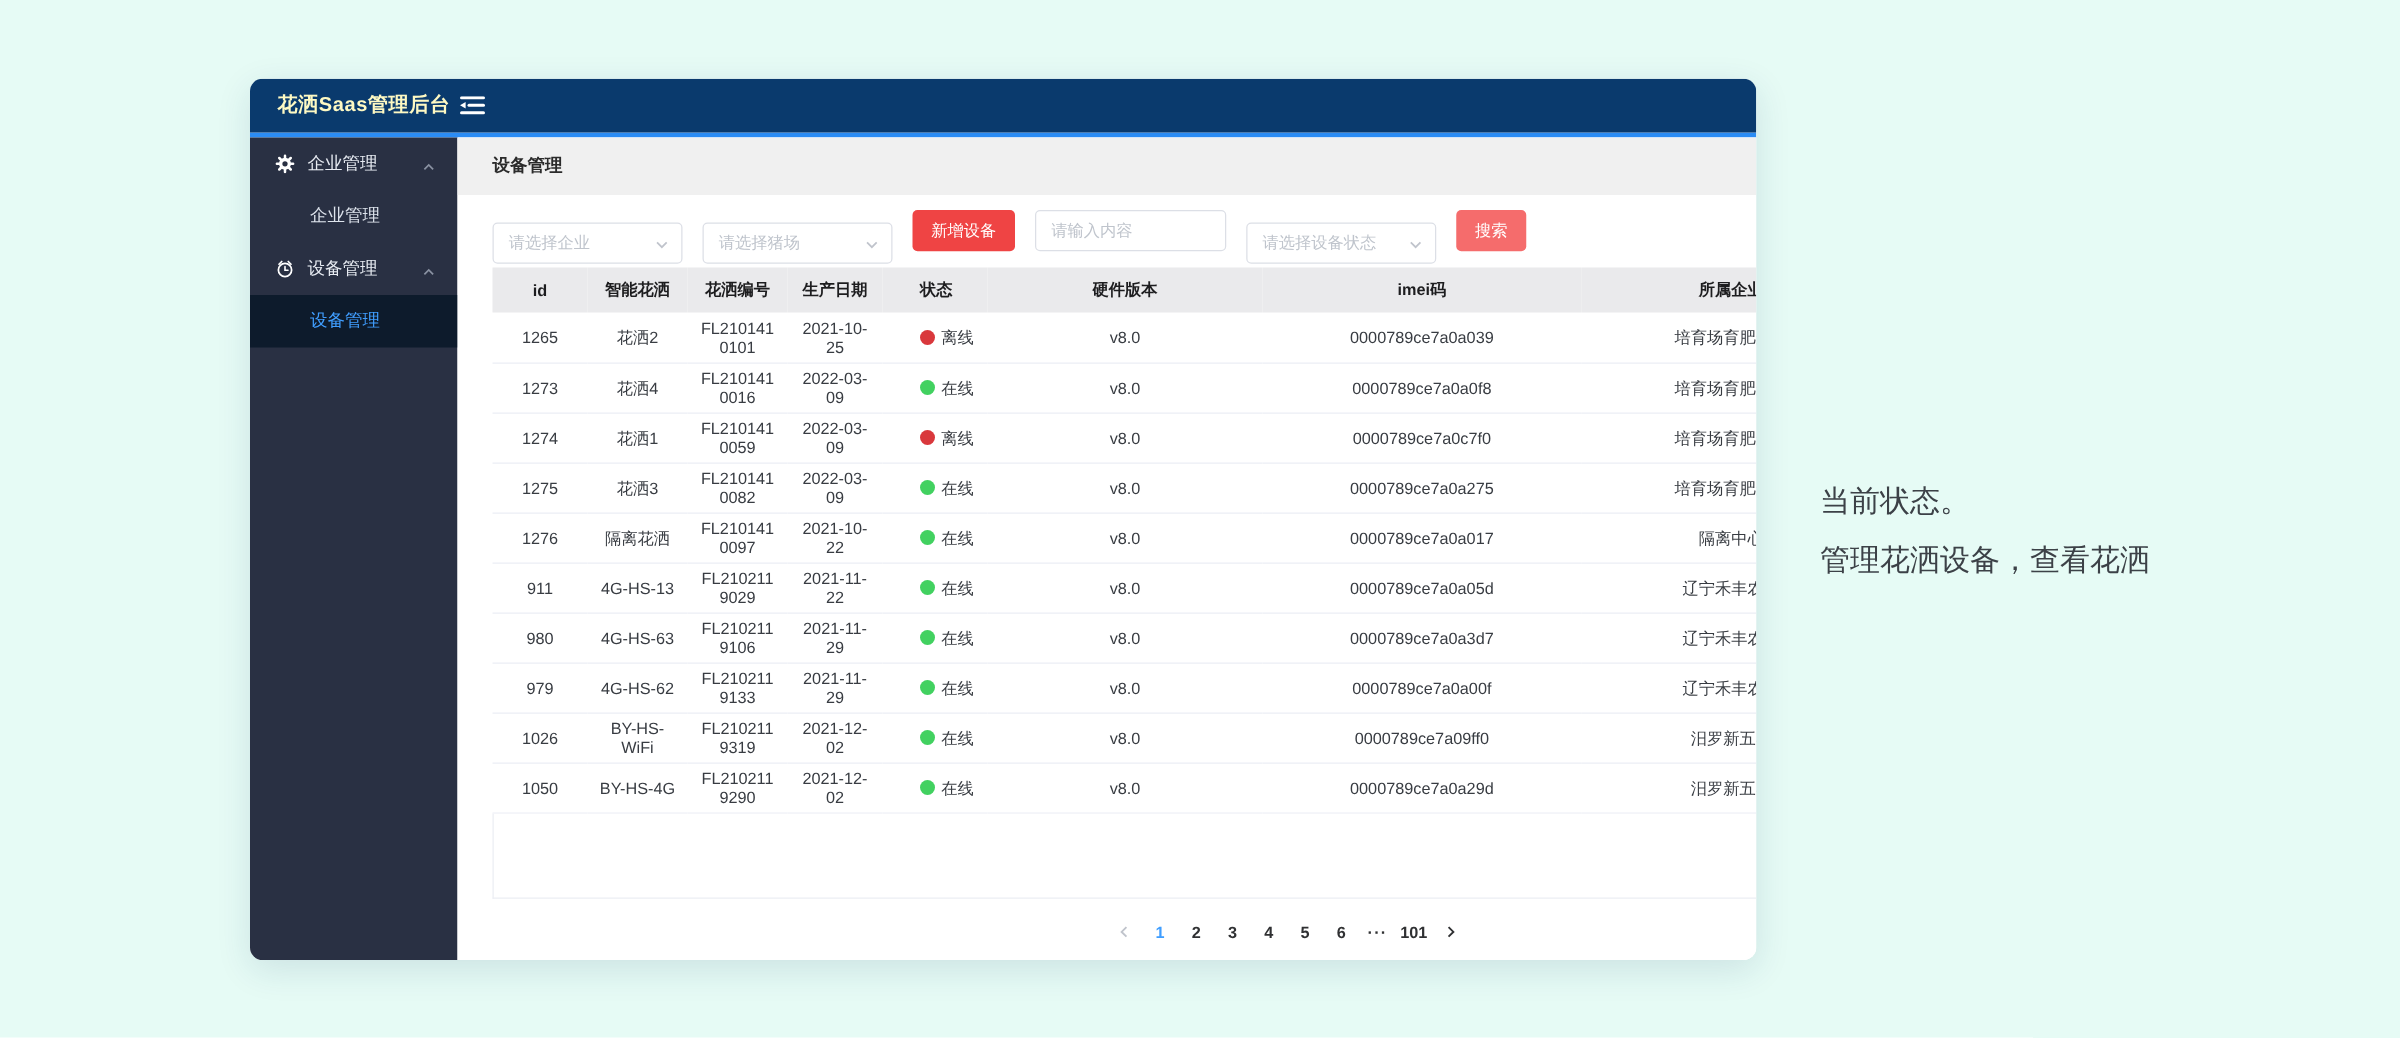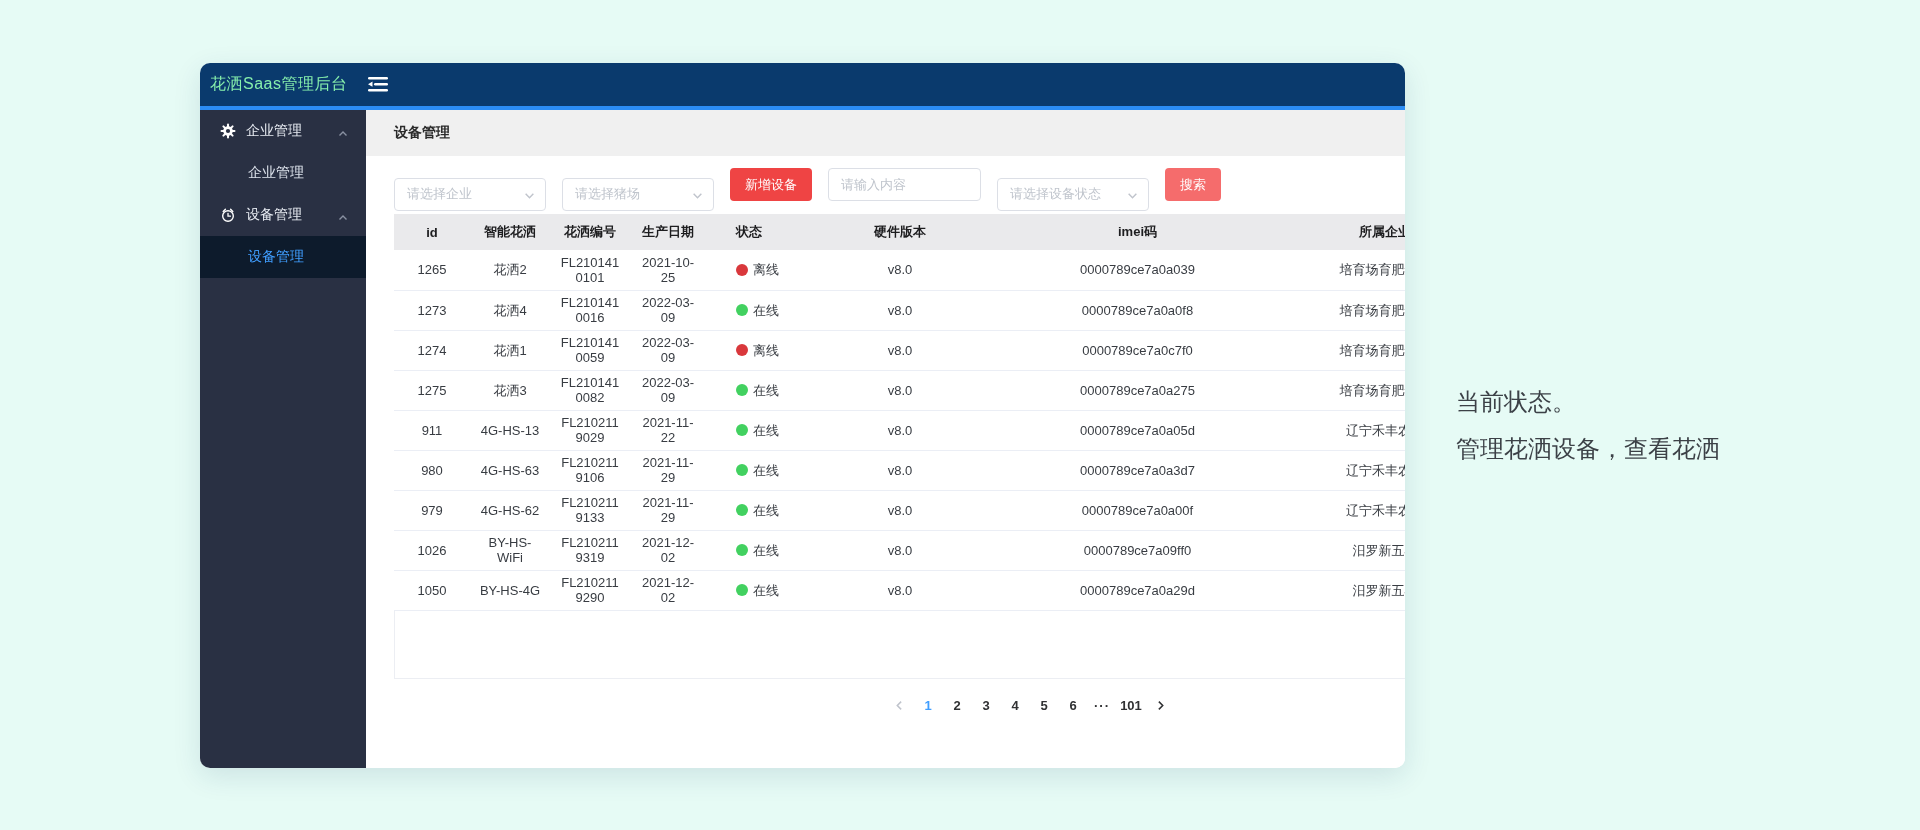--- a/index.html
+++ b/index.html
@@ -18,21 +18,21 @@
     background:#fff; border-radius:10px; overflow:hidden;
     box-shadow:0 8px 28px rgba(13,58,106,.12);
     display:flex; flex-direction:column;
   }
 
   
   .topbar {
     height:43px; background:#0a3a6d; flex:0 0 auto;
     display:flex; align-items:center; position:relative;
   }
-  .app-title { color:#86efac; font-size:16px; font-weight:normal; padding-left:10px; letter-spacing:.5px; }
+  .app-title { color:#fef9c3; font-size:16px; font-weight:bold; padding-left:22px; letter-spacing:.5px; }
   .fold-btn { position:absolute; left:168px; top:14px; width:20px; height:15px; cursor:pointer; }
   .accent-line { height:4px; background:#2b8cf4; flex:0 0 auto; }
 
   .win-body { flex:1; display:flex; min-height:0; }
 
   
   .sidebar { width:166px; background:#293043; flex:0 0 auto; color:#e7ebf2; font-size:14px; }
   .menu-item {
     height:42px; display:flex; align-items:center; padding:0 18px 0 20px;
     cursor:pointer; position:relative;
@@ -298,20 +298,35 @@
       <span class="status-cell">
         <span class="dot" style="background: rgb(66, 209, 96);"></span>
         <span>在线</span>
       </span>
     </td>
     <td>v8.0</td>
     <td>0000789ce7a0a275</td>
     <td>培育场育肥进栏</td>
   </tr>
 
+  <tr>
+    <td>1276</td>
+    <td>隔离花洒</td>
+    <td class="cell-code">FL2101410097</td>
+    <td>2021-10-22</td>
+    <td class="al">
+      <span class="status-cell">
+        <span class="dot" style="background: rgb(66, 209, 96);"></span>
+        <span>在线</span>
+      </span>
+    </td>
+    <td>v8.0</td>
+    <td>0000789ce7a0a017</td>
+    <td>隔离中心</td>
+  </tr>
 
   <tr>
     <td>911</td>
     <td>4G-HS-13</td>
     <td class="cell-code">FL2102119029</td>
     <td>2021-11-22</td>
     <td class="al">
       <span class="status-cell">
         <span class="dot" style="background: rgb(66, 209, 96);"></span>
         <span>在线</span>

